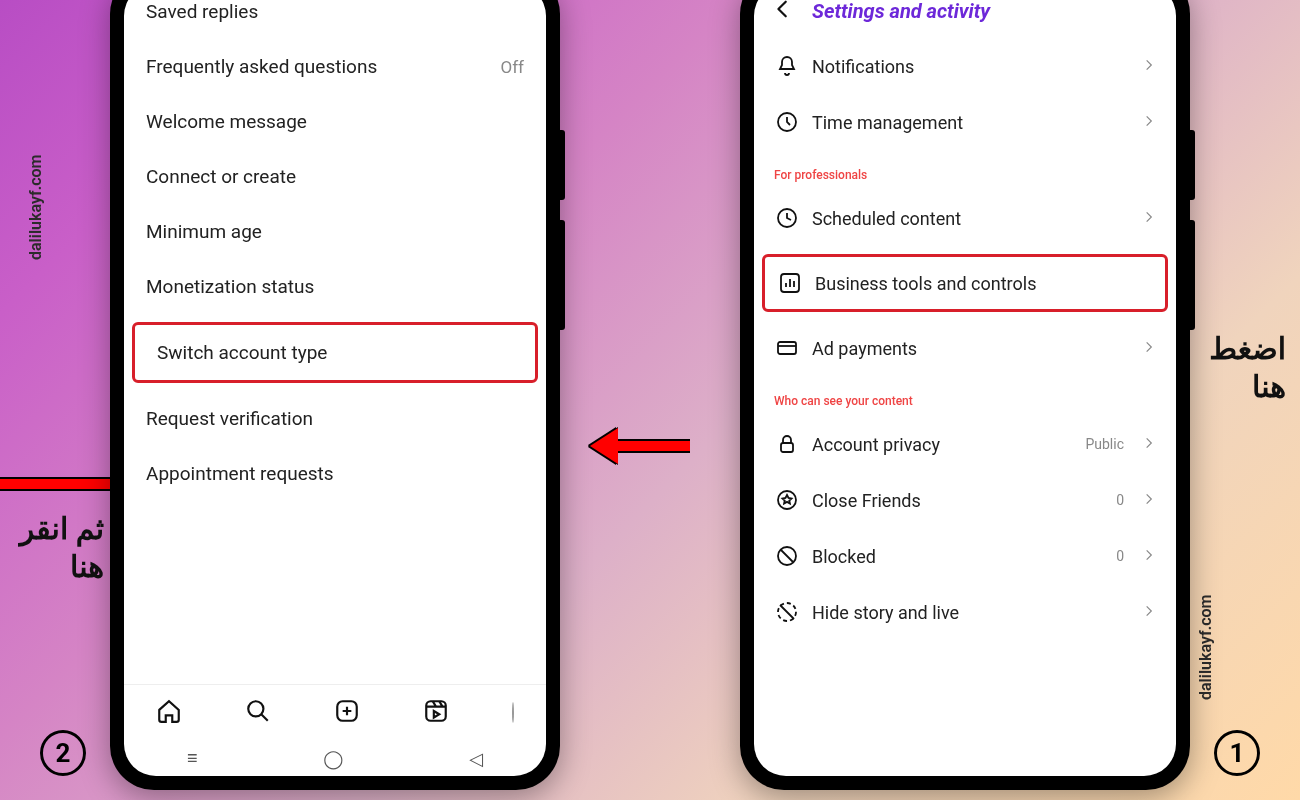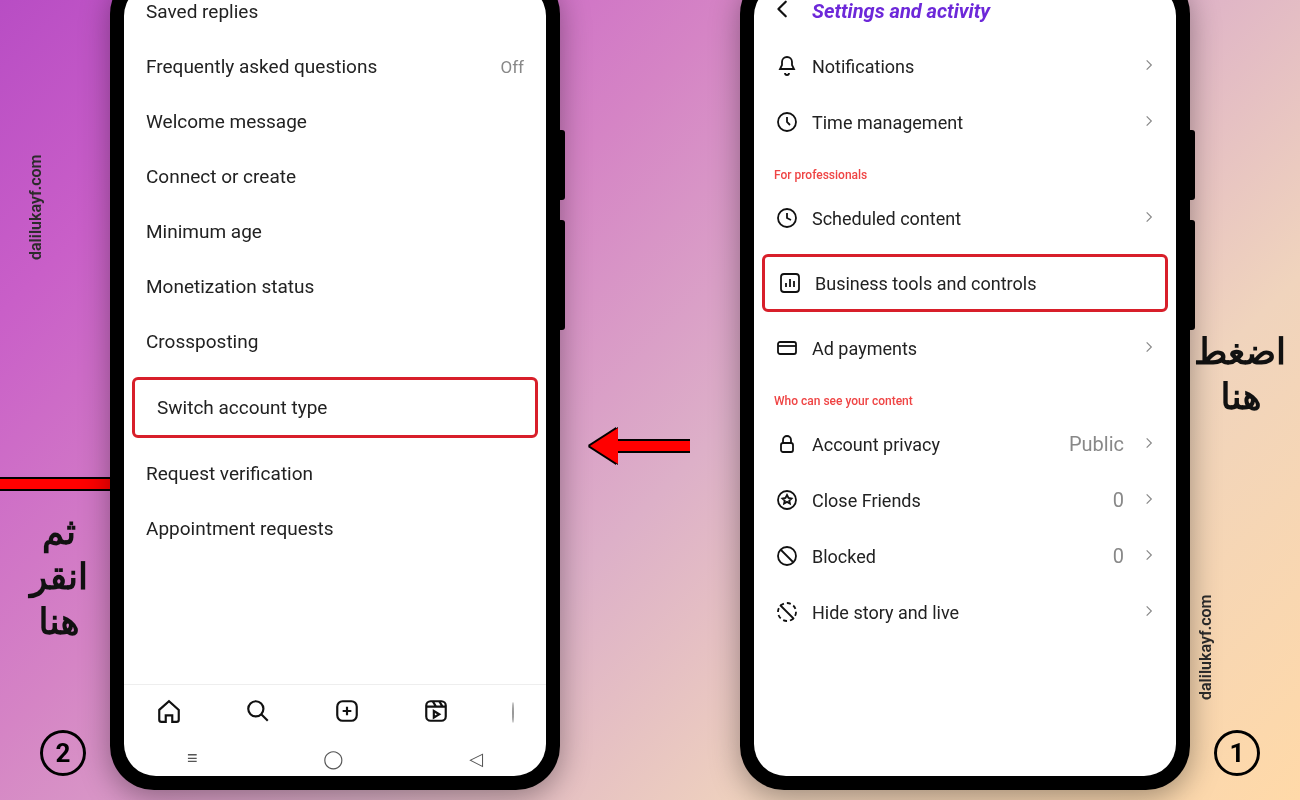--- a/index.html
+++ b/index.html
@@ -60,21 +60,21 @@
   .row {
     display: flex;
     align-items: center;
     padding: 14px 20px;
     gap: 12px;
     min-height: 56px;
   }
   .row .icon { width: 26px; display:flex; justify-content:center; }
   .row .icon svg { width: 24px; height: 24px; stroke:#111; fill:none; stroke-width:1.8; }
   .row .label { flex: 1; font-size: 18px; color:#222; }
-  .row .value { font-size: 20px; color:#888; margin-right:6px;}
+  .row .value { font-size: 14px; color:#888; margin-right:6px;}
   .row .chev svg { width: 14px; height: 14px; stroke:#888; fill:none; stroke-width:2;}
   .section-title {
     padding: 18px 20px 8px;
     font-size: 12px;
     color:#ef4444;
     font-weight:500;
   }
   .highlight {
     border: 3px solid #d81f2a;
     border-radius: 6px;
@@ -125,24 +125,23 @@
   .arrow .head {
     width:0;height:0;
     border-top:18px solid transparent;
     border-bottom:18px solid transparent;
   }
   .arrow.left .head { border-right:28px solid #ff0000; filter: drop-shadow(-2px 0 0 #000) drop-shadow(0 1px 0 #000) drop-shadow(0 -1px 0 #000);}
   .arrow.right .head{ border-left:28px solid #ff0000; filter: drop-shadow(2px 0 0 #000) drop-shadow(0 1px 0 #000) drop-shadow(0 -1px 0 #000);}
   
   .callout {
     position:absolute;
-    font-size: 36px;
+    font-size: 30px;
     font-weight:700;
     color:#111;
-    text-align:center;
     line-height:1.25;
     direction: rtl;
   }
   .watermark {
     position:absolute;
     font-size:16px;
     color:#2b2b2b;
     font-weight:600;
     transform: rotate(-90deg);
     transform-origin: left top;
@@ -335,23 +334,20 @@
       </div>
       <div class="simple-row">
         <span>Connect or create</span>
       </div>
       <div class="simple-row">
         <span>Minimum age</span>
       </div>
       <div class="simple-row">
         <span>Monetization status</span>
       </div>
-      <div class="simple-row">
-        <span>Crossposting</span>
-      </div>
       <div class="simple-row highlight">
         <span>Switch account type</span>
       </div>
       <div class="simple-row">
         <span>Request verification</span>
       </div>
       <div class="simple-row">
         <span>Appointment requests</span>
       </div>
 

